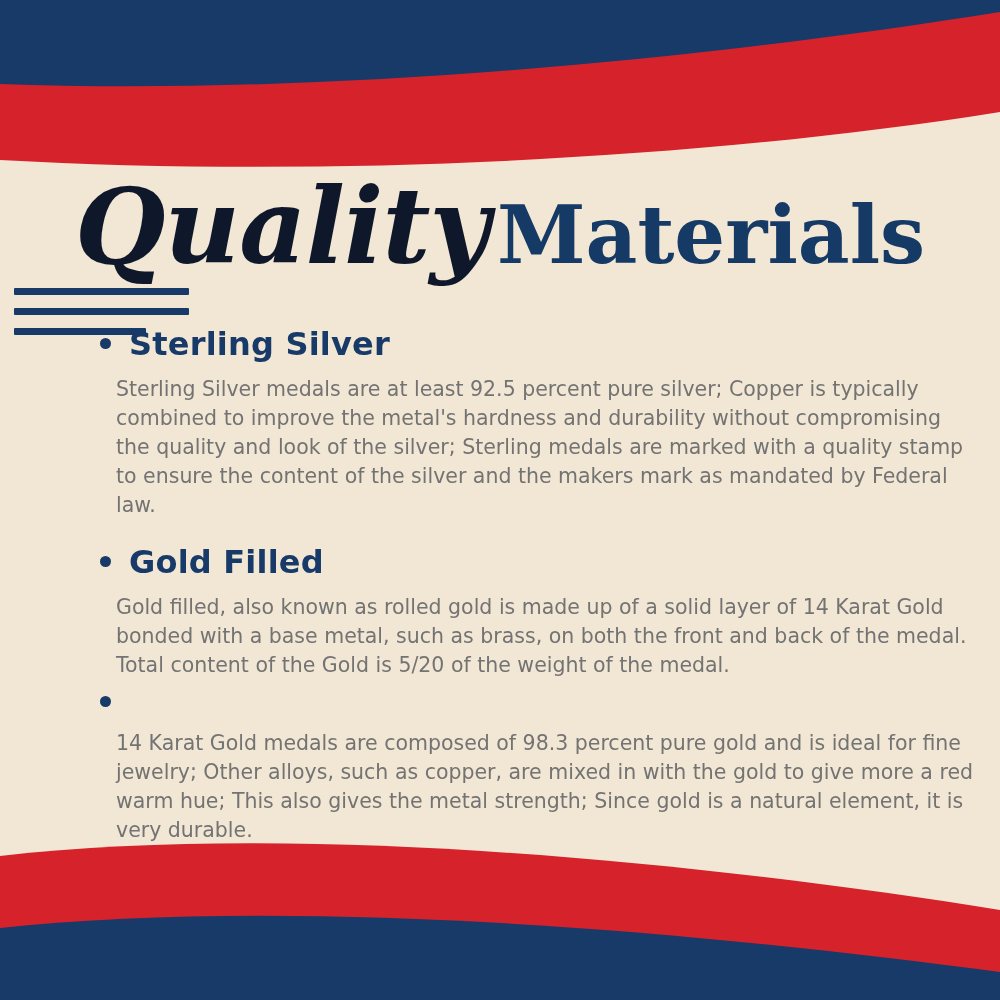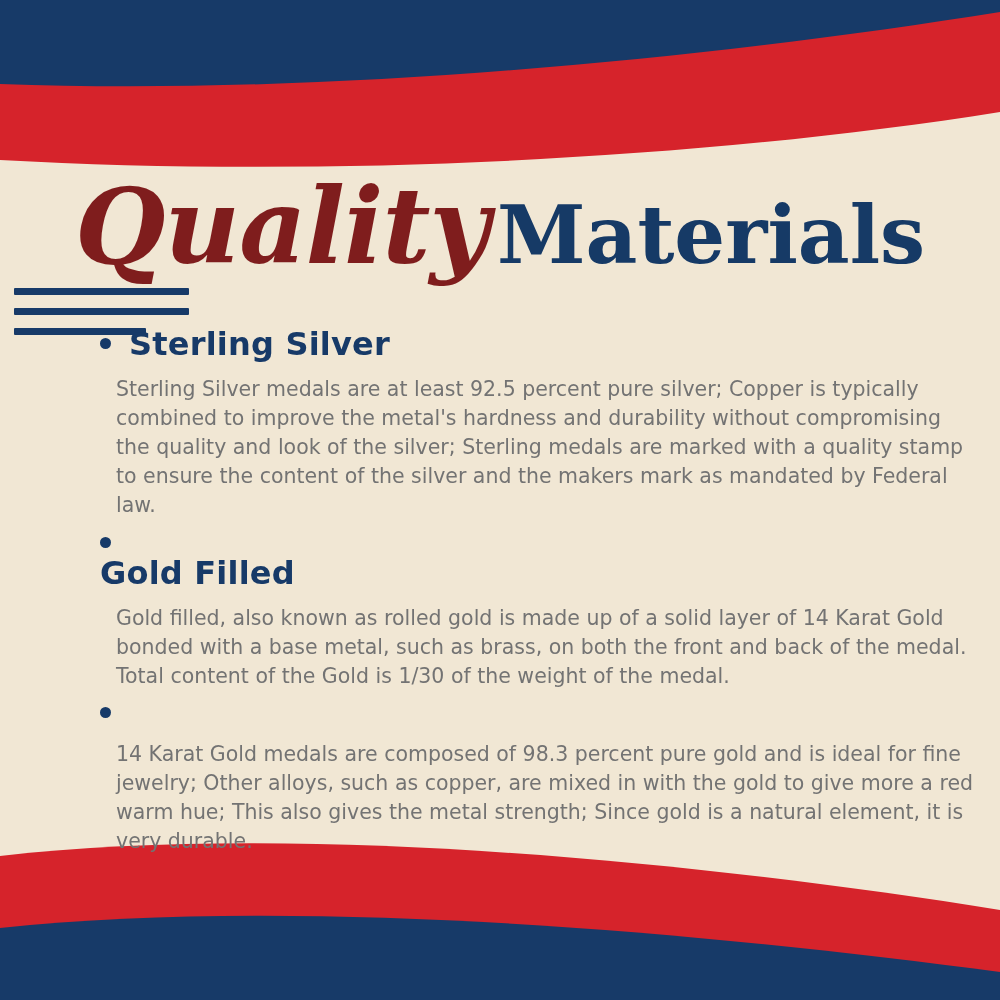--- a/index.html
+++ b/index.html
@@ -58,21 +58,21 @@
   .title-line {
     display: block;
     white-space: nowrap;
     line-height: 1.0;
   }
   .title-script {
     font-family: "DejaVu Serif", "Liberation Serif", serif;
     font-style: italic;
     font-weight: 700;
     font-size: 104px;
-    color: #7f1d1d;
+    color: #0f172a;
     letter-spacing: -1px;
   }
   .title-bold {
     font-family: "DejaVu Serif", "Liberation Serif", serif;
     font-weight: 700;
     font-size: 80px;
     color: #163a66;
     letter-spacing: 0px;
     margin-left: 8px;
   }
@@ -124,21 +124,21 @@
     top: -6px;
   }
   .paragraph {
     color: #737373;
     font-family: "DejaVu Sans", "Liberation Sans", sans-serif;
     font-size: 20.5px;
     line-height: 1.42;
     margin: 12px 0 22px 16px;
     max-width: 880px;
   }
-  .item.second .heading { margin-top: 18px; flex-direction: column; }
+  .item.second .heading { margin-top: 18px; }
   .item.third .paragraph { margin-bottom: 0; }
   .item.third .heading { margin-top: 8px; margin-bottom: 16px; }
   .item.second .heading { margin-bottom: 12px; }
 </style>
 </head>
 <body>
 
 <div id="page">
 
   <div class="band band-top">
@@ -177,21 +177,21 @@
           <span>Sterling Silver</span>
         </div>
         <p class="paragraph">Sterling Silver medals are at least 92.5 percent pure silver; Copper is typically combined to improve the metal's hardness and durability without compromising the quality and look of the silver; Sterling medals are marked with a quality stamp to ensure the content of the silver and the makers mark as mandated by Federal law.</p>
       </div>
 
       <div class="item second">
         <div class="heading">
           <span class="bullet"></span>
           <span>Gold Filled</span>
         </div>
-        <p class="paragraph">Gold filled, also known as rolled gold is made up of a solid layer of 14 Karat Gold bonded with a base metal, such as brass, on both the front and back of the medal. Total content of the Gold is 1/30 of the weight of the medal.</p>
+        <p class="paragraph">Gold filled, also known as rolled gold is made up of a solid layer of 14 Karat Gold bonded with a base metal, such as brass, on both the front and back of the medal. Total content of the Gold is 5/20 of the weight of the medal.</p>
       </div>
 
       <div class="item third">
         <div class="heading">
           <span class="bullet"></span>
         </div>
         <p class="paragraph">14 Karat Gold medals are composed of 98.3 percent pure gold and is ideal for fine jewelry; Other alloys, such as copper, are mixed in with the gold to give more a red warm hue; This also gives the metal strength; Since gold is a natural element, it is very durable.</p>
       </div>
 
     </div>

